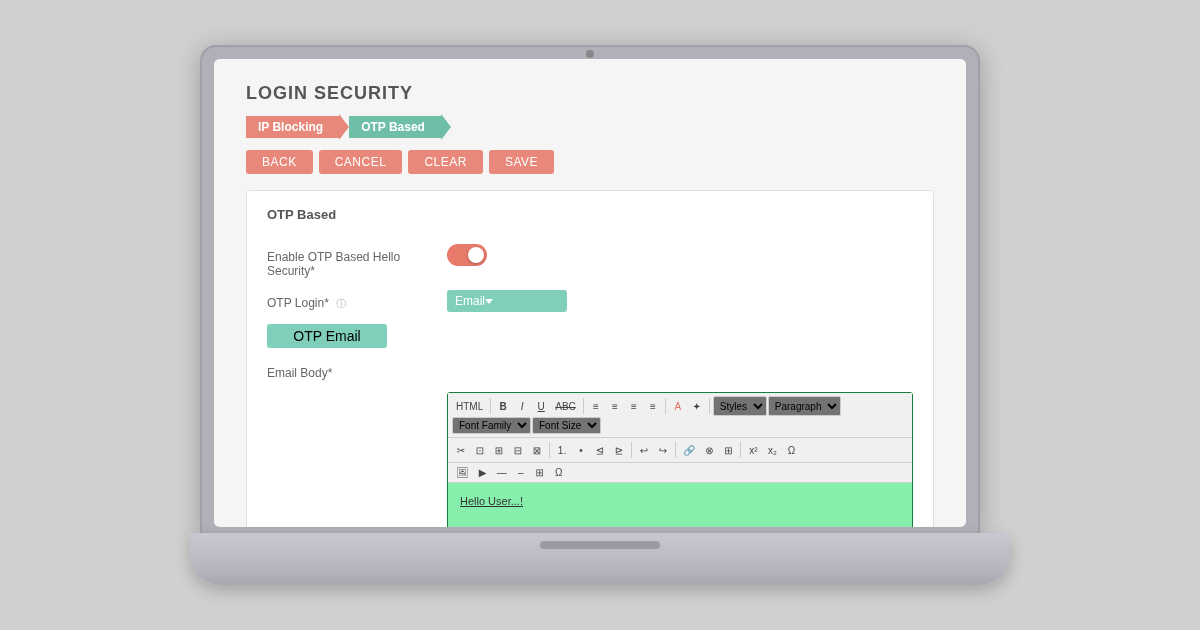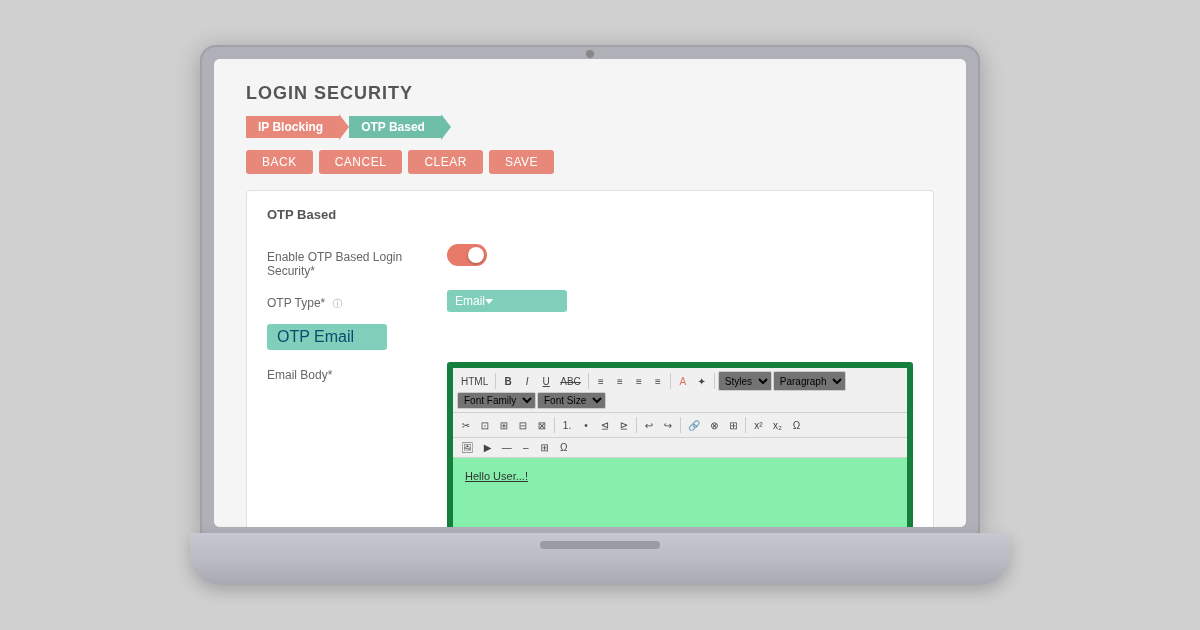--- a/index.html
+++ b/index.html
@@ -212,32 +212,34 @@
       border-right: 4px solid transparent;
       border-top: 5px solid white;
     }
 
     
     .subject-input {
       background: #7fcfba;
       border: none;
       border-radius: 3px;
       padding: 4px 10px;
-      color: #0c4a6e;
-      font-size: 16px;
+      color: #000000;
+      font-size: 14px;
       width: 120px;
       outline: none;
+      text-align: center;
     }
     .subject-input::placeholder { color: rgba(255,255,255,0.8); }
 
     
     .editor-container {
-      border: 6px solid #15803d;
+      border: 1px solid #15803d;
       border-radius: 3px;
       width: 100%;
+      margin-top: 32px;
     }
     .editor-toolbar {
       background: #f0f0f0;
       border-bottom: 1px solid #d0d0d0;
       padding: 3px 4px;
       display: flex;
       flex-wrap: wrap;
       gap: 1px;
     }
     .toolbar-btn {
@@ -319,31 +321,31 @@
           <button class="btn btn-coral">BACK</button>
           <button class="btn btn-coral">CANCEL</button>
           <button class="btn btn-coral">CLEAR</button>
           <button class="btn btn-coral">SAVE</button>
         </div>
 
         <div class="card">
           <div class="card-title">OTP Based</div>
 
           <div class="form-row">
-            <div class="form-label">Enable OTP Based Login Security*</div>
+            <div class="form-label">Enable OTP Based Hello Security*</div>
             <div class="form-control">
               <div class="toggle-wrapper">
                 <div class="toggle"></div>
               </div>
             </div>
           </div>
 
           <div class="form-row">
             <div class="form-label">
-              <span>OTP Type*</span>
+              <span>OTP Login*</span>
               <span style="margin-left:4px;color:#aaa;font-size:10px;">ⓘ</span>
             </div>
             <div class="form-control">
               <div class="select-field">
                 <span>Email</span>
                 <div class="select-arrow"></div>
               </div>
             </div>
           </div>
 

